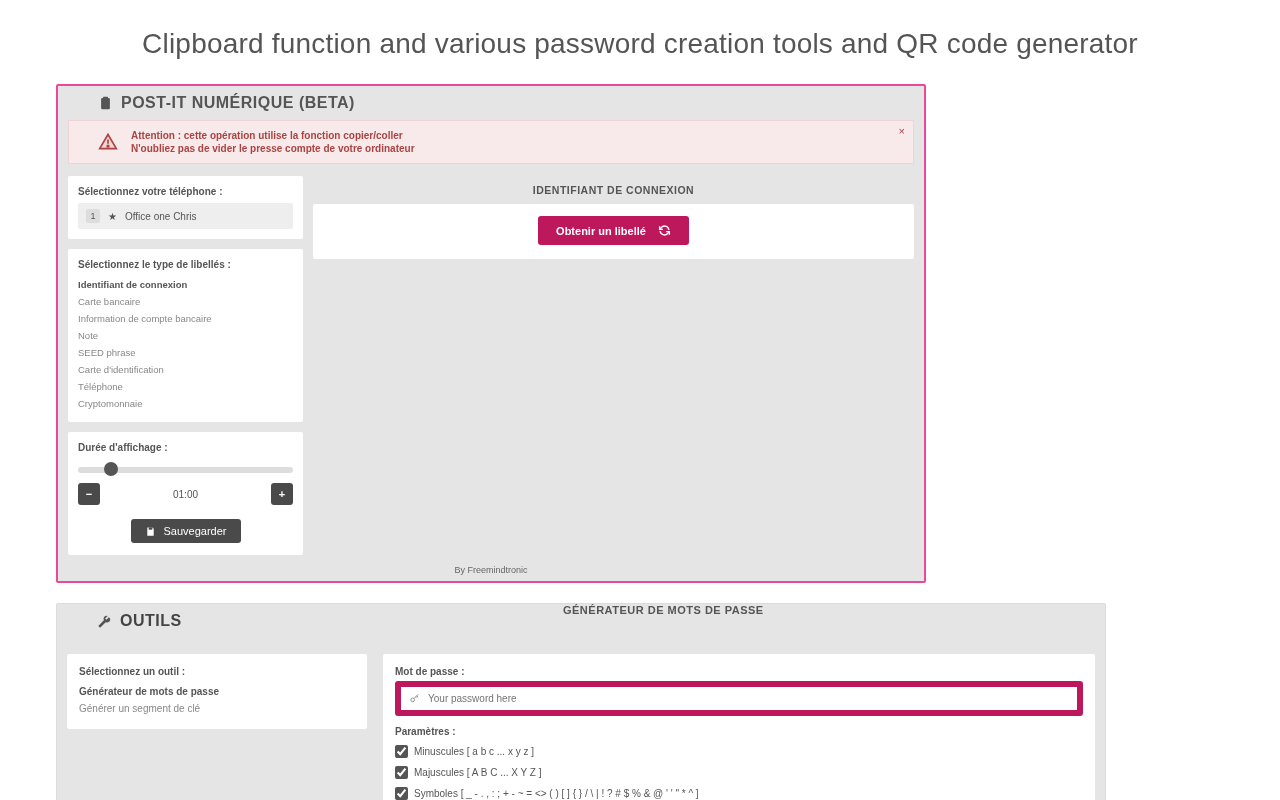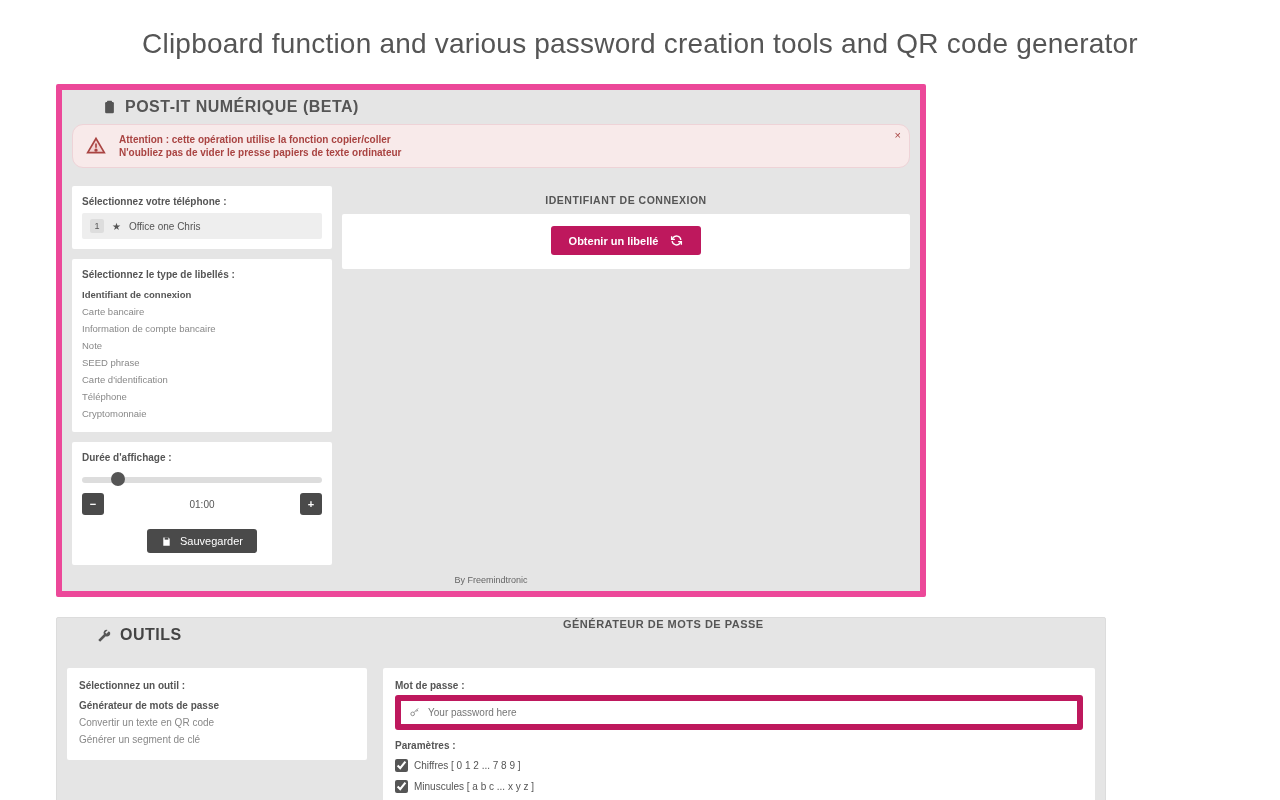--- a/index.html
+++ b/index.html
@@ -1,26 +1,26 @@
 <!DOCTYPE html>
 <html><head>
 <meta charset="utf-8">
 <style>
   * { box-sizing: border-box; margin: 0; padding: 0; }
   body { font-family: "Segoe UI", Helvetica, Arial, sans-serif; background: #fff; color: #555; font-size: 11px; }
   .page-title { font-size: 28px; font-weight: 300; color: #555; text-align: center; margin: 28px 0 24px 0; letter-spacing: 0.2px; }
-  .panel { margin: 0 56px 20px 56px; background: #e5e5e5; border: 6px solid #ec4899; border-radius: 2px; }
+  .panel { margin: 0 56px 20px 56px; background: #e5e5e5; border: 2px solid #ec4899; border-radius: 2px; }
   .panel-tools { margin: 0 56px 20px 56px; background: #e5e5e5; border: 1px solid #dcdcdc; border-radius: 2px; }
   .panel-head { padding: 8px 40px; font-size: 16px; color: #555; display: flex; align-items: center; gap: 8px; font-weight: 600; letter-spacing: 0.5px; }
-  .alert { margin: 0 10px 18px 10px; background: #f8eaea; border: 1px solid #eed3d7; border-radius: 11px; padding: 8px 12px; display: flex; align-items: center; gap: 12px; position: relative; }
+  .alert { margin: 0 10px 12px 10px; background: #f8eaea; border: 1px solid #eed3d7; border-radius: 0; padding: 8px 28px; display: flex; align-items: center; gap: 12px; position: relative; }
   .alert-x { position: absolute; right: 8px; top: 4px; color: #a94442; font-size: 11px; cursor: pointer; }
   .alert-body { color: #a94442; font-weight: 600; font-size: 10px; line-height: 1.3; }
   .alert-tri { width: 22px; height: 22px; display:flex; align-items:center; justify-content:center; }
   .columns { display: flex; gap: 10px; padding: 0 10px 6px 10px; }
-  .col-left { width: 260px; display: flex; flex-direction: column; gap: 10px; }
+  .col-left { width: 235px; display: flex; flex-direction: column; gap: 10px; }
   .col-right { flex: 1; }
   .card { background: #fff; border-radius: 2px; padding: 10px; }
   .card-label { font-weight: 600; color: #555; font-size: 10px; margin-bottom: 6px; }
   .phone-row { background: #eee; border-radius: 2px; display:flex; align-items:center; padding:6px 8px; gap:8px; font-size:10px; color:#555;}
   .phone-row .num-badge { background:#ddd; border-radius:2px; width:14px; height:14px; display:flex; align-items:center; justify-content:center; font-size:9px; }
   .type-list { list-style:none; }
   .type-list li { font-size: 9.5px; color:#888; padding:3px 0; cursor:pointer; }
   .type-list li.active { font-weight:700; color:#555; }
   .duration-slider { margin: 14px 0 10px 0; height:6px; background:#ddd; border-radius:3px; position:relative; }
   .duration-slider .thumb { position:absolute; left:12%; top:-5px; width:14px; height:14px; background:#555; border-radius:50%; }
@@ -70,21 +70,21 @@
   <div class="alert">
     <span class="alert-tri">
       <svg width="20" height="20" viewBox="0 0 24 24" fill="none" stroke="#a94442" stroke-width="2">
           <path d="M12 3 L22 20 L2 20 Z" fill="#f3d4d4"></path>
           <line x1="12" y1="9" x2="12" y2="14"></line>
           <circle cx="12" cy="17" r="1" fill="#a94442"></circle>
         </svg>
     </span>
     <div class="alert-body">
       <div>Attention : cette opération utilise la fonction copier/coller</div>
-      <div>N'oubliez pas de vider le presse papiers de texte ordinateur</div>
+      <div>N'oubliez pas de vider le presse compte de votre ordinateur</div>
     </div>
     <span class="alert-x">×</span>
   </div>
 
   <div class="columns">
     <div class="col-left">
       <div class="card">
         <div class="card-label">Sélectionnez votre téléphone :</div>
         <div class="phone-row">
           <span class="num-badge">1</span>
@@ -162,44 +162,39 @@
     </div>
     <div class="tools-right-title" style="flex:1; padding-top:0;">GÉNÉRATEUR DE MOTS DE PASSE</div>
   </div>
 
   <div class="tools-body">
     <div class="tools-left">
       <div class="tool-card">
         <div class="card-label">Sélectionnez un outil :</div>
         <ul class="tool-list">
           <li class="active">Générateur de mots de passe</li>
-          <li>Convertir un texte en QR code</li>
           <li>Générer un segment de clé</li>
         </ul>
       </div>
     </div>
 
     <div class="tools-right">
       <div class="gen-card">
         <div class="field-label">Mot de passe :</div>
         <div class="pw-input">
           <span>
             <svg width="11" height="11" viewBox="0 0 24 24" fill="none" stroke="#888" stroke-width="2">
                 <circle cx="8" cy="15" r="4"></circle>
                 <path d="M11 12 L20 3 M17 6 l3 3 M15 8 l2 2"></path>
               </svg>
           </span>
           <input type="text" placeholder="Your password here" style="">
         </div>
 
         <div class="field-label" style="margin-top:10px;">Paramètres :</div>
-        <label class="param-row">
-          <input type="checkbox" checked="" style="">
-          <span>Chiffres [ 0 1 2 ... 7 8 9 ]</span>
-        </label>
         <label class="param-row">
           <input type="checkbox" checked="" style="">
           <span>Minuscules [ a b c ... x y z ]</span>
         </label>
         <label class="param-row">
           <input type="checkbox" checked="" style="">
           <span>Majuscules [ A B C ... X Y Z ]</span>
         </label>
         <label class="param-row">
           <input type="checkbox" checked="" style="">

